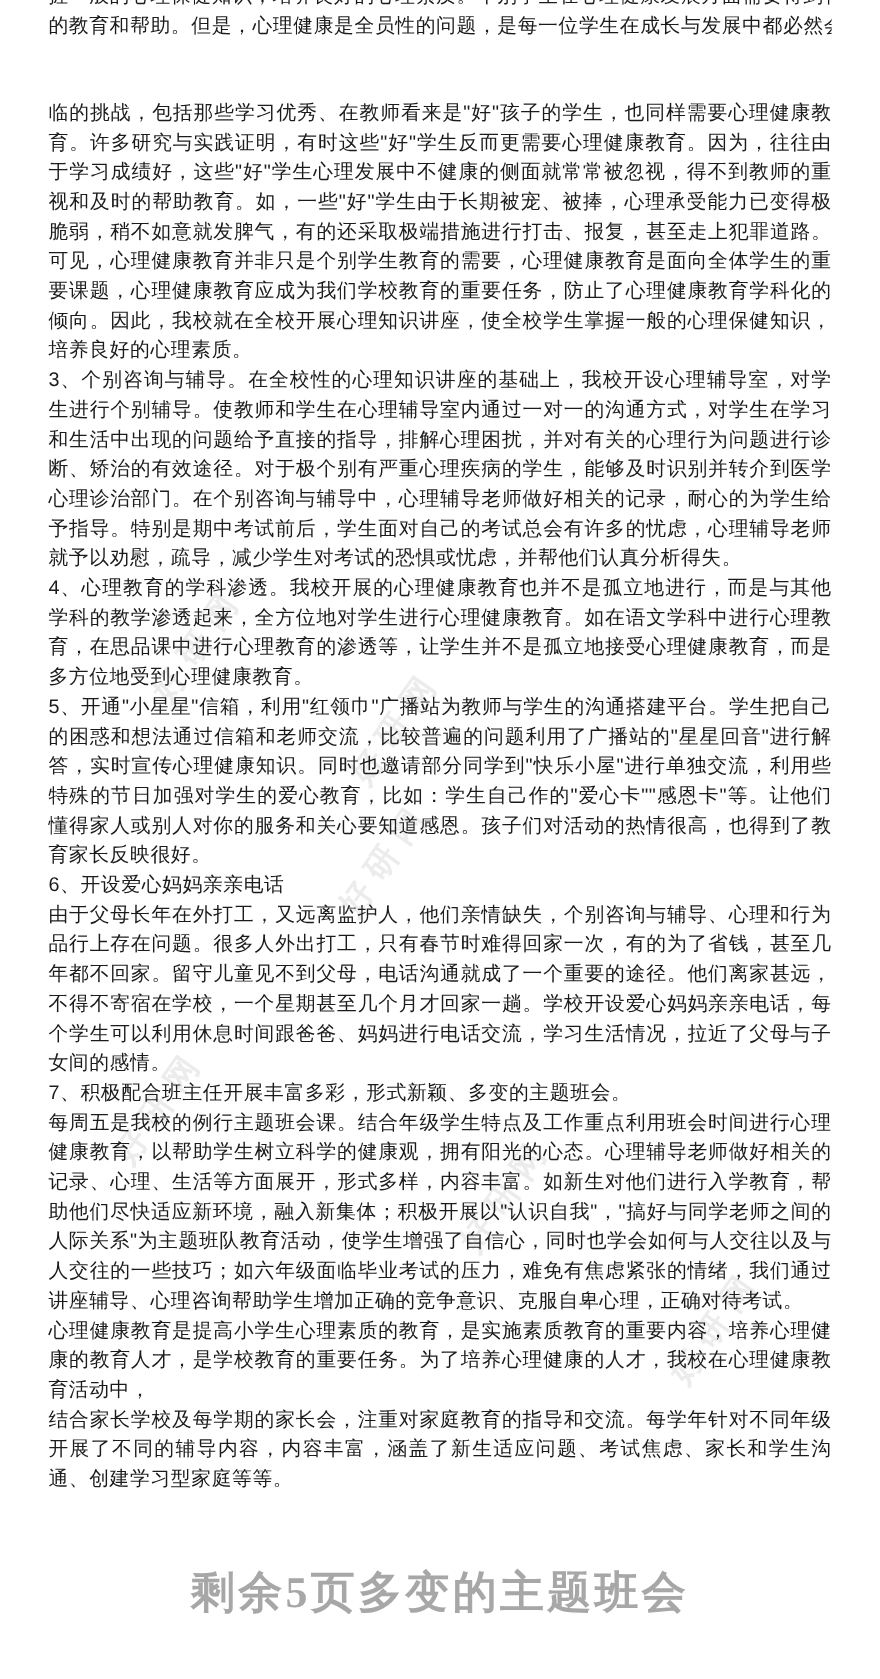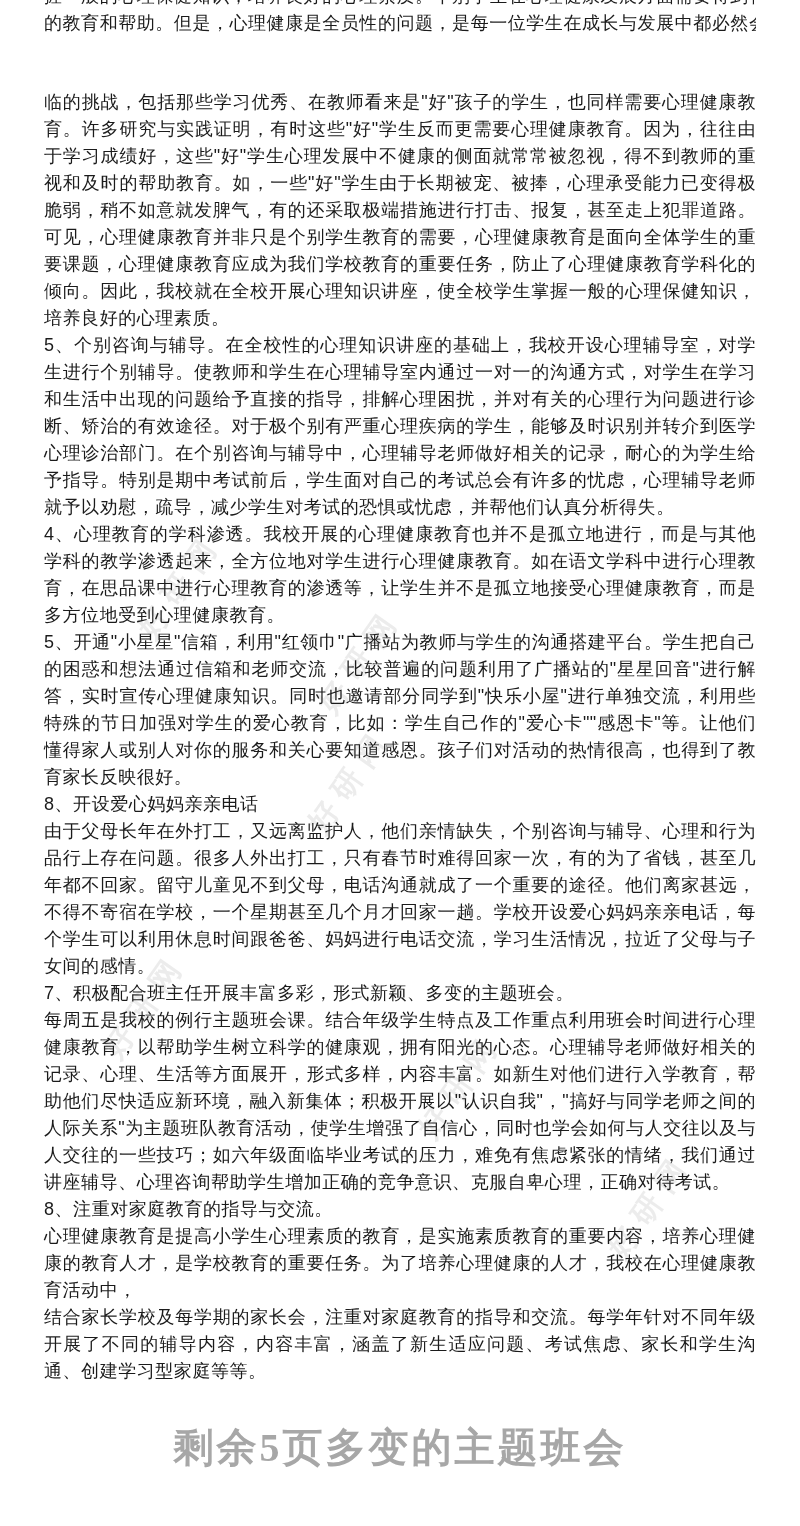--- a/index.html
+++ b/index.html
@@ -83,28 +83,27 @@
   <span class="wm wm5">好研网</span>
   <span class="wm wm6">好研网</span>
 
   <div class="content">
     <div class="line">握一般的心理保健知识，培养良好的心理素质。个别学生在心理健康发展方面需要得到特别</div>
     <div class="line">的教育和帮助。但是，心理健康是全员性的问题，是每一位学生在成长与发展中都必然会面</div>
 
     <div class="page-gap"></div>
 
     <p>临的挑战，包括那些学习优秀、在教师看来是"好"孩子的学生，也同样需要心理健康教育。许多研究与实践证明，有时这些"好"学生反而更需要心理健康教育。因为，往往由于学习成绩好，这些"好"学生心理发展中不健康的侧面就常常被忽视，得不到教师的重视和及时的帮助教育。如，一些"好"学生由于长期被宠、被捧，心理承受能力已变得极脆弱，稍不如意就发脾气，有的还采取极端措施进行打击、报复，甚至走上犯罪道路。可见，心理健康教育并非只是个别学生教育的需要，心理健康教育是面向全体学生的重要课题，心理健康教育应成为我们学校教育的重要任务，防止了心理健康教育学科化的倾向。因此，我校就在全校开展心理知识讲座，使全校学生掌握一般的心理保健知识，培养良好的心理素质。</p>
-    <p>5、个别咨询与辅导。在全校性的心理知识讲座的基础上，我校开设心理辅导室，对学生进行个别辅导。使教师和学生在心理辅导室内通过一对一的沟通方式，对学生在学习和生活中出现的问题给予直接的指导，排解心理困扰，并对有关的心理行为问题进行诊断、矫治的有效途径。对于极个别有严重心理疾病的学生，能够及时识别并转介到医学心理诊治部门。在个别咨询与辅导中，心理辅导老师做好相关的记录，耐心的为学生给予指导。特别是期中考试前后，学生面对自己的考试总会有许多的忧虑，心理辅导老师就予以劝慰，疏导，减少学生对考试的恐惧或忧虑，并帮他们认真分析得失。</p>
+    <p>3、个别咨询与辅导。在全校性的心理知识讲座的基础上，我校开设心理辅导室，对学生进行个别辅导。使教师和学生在心理辅导室内通过一对一的沟通方式，对学生在学习和生活中出现的问题给予直接的指导，排解心理困扰，并对有关的心理行为问题进行诊断、矫治的有效途径。对于极个别有严重心理疾病的学生，能够及时识别并转介到医学心理诊治部门。在个别咨询与辅导中，心理辅导老师做好相关的记录，耐心的为学生给予指导。特别是期中考试前后，学生面对自己的考试总会有许多的忧虑，心理辅导老师就予以劝慰，疏导，减少学生对考试的恐惧或忧虑，并帮他们认真分析得失。</p>
     <p>4、心理教育的学科渗透。我校开展的心理健康教育也并不是孤立地进行，而是与其他学科的教学渗透起来，全方位地对学生进行心理健康教育。如在语文学科中进行心理教育，在思品课中进行心理教育的渗透等，让学生并不是孤立地接受心理健康教育，而是多方位地受到心理健康教育。</p>
     <p>5、开通"小星星"信箱，利用"红领巾"广播站为教师与学生的沟通搭建平台。学生把自己的困惑和想法通过信箱和老师交流，比较普遍的问题利用了广播站的"星星回音"进行解答，实时宣传心理健康知识。同时也邀请部分同学到"快乐小屋"进行单独交流，利用些特殊的节日加强对学生的爱心教育，比如：学生自己作的"爱心卡""感恩卡"等。让他们懂得家人或别人对你的服务和关心要知道感恩。孩子们对活动的热情很高，也得到了教育家长反映很好。</p>
-    <p>8、开设爱心妈妈亲亲电话</p>
+    <p>6、开设爱心妈妈亲亲电话</p>
     <p>由于父母长年在外打工，又远离监护人，他们亲情缺失，个别咨询与辅导、心理和行为品行上存在问题。很多人外出打工，只有春节时难得回家一次，有的为了省钱，甚至几年都不回家。留守儿童见不到父母，电话沟通就成了一个重要的途径。他们离家甚远，不得不寄宿在学校，一个星期甚至几个月才回家一趟。学校开设爱心妈妈亲亲电话，每个学生可以利用休息时间跟爸爸、妈妈进行电话交流，学习生活情况，拉近了父母与子女间的感情。</p>
     <p>7、积极配合班主任开展丰富多彩，形式新颖、多变的主题班会。</p>
     <p>每周五是我校的例行主题班会课。结合年级学生特点及工作重点利用班会时间进行心理健康教育，以帮助学生树立科学的健康观，拥有阳光的心态。心理辅导老师做好相关的记录、心理、生活等方面展开，形式多样，内容丰富。如新生对他们进行入学教育，帮助他们尽快适应新环境，融入新集体；积极开展以"认识自我"，"搞好与同学老师之间的人际关系"为主题班队教育活动，使学生增强了自信心，同时也学会如何与人交往以及与人交往的一些技巧；如六年级面临毕业考试的压力，难免有焦虑紧张的情绪，我们通过讲座辅导、心理咨询帮助学生增加正确的竞争意识、克服自卑心理，正确对待考试。</p>
-    <p>8、注重对家庭教育的指导与交流。</p>
     <p>心理健康教育是提高小学生心理素质的教育，是实施素质教育的重要内容，培养心理健康的教育人才，是学校教育的重要任务。为了培养心理健康的人才，我校在心理健康教育活动中，</p>
     <p>结合家长学校及每学期的家长会，注重对家庭教育的指导和交流。每学年针对不同年级开展了不同的辅导内容，内容丰富，涵盖了新生适应问题、考试焦虑、家长和学生沟通、创建学习型家庭等等。</p>
   </div>
 
   <div class="footer">
     <span class="pages-left">剩余5页</span><span>多变的主题班会</span>
   </div>
 
 </div>
 

